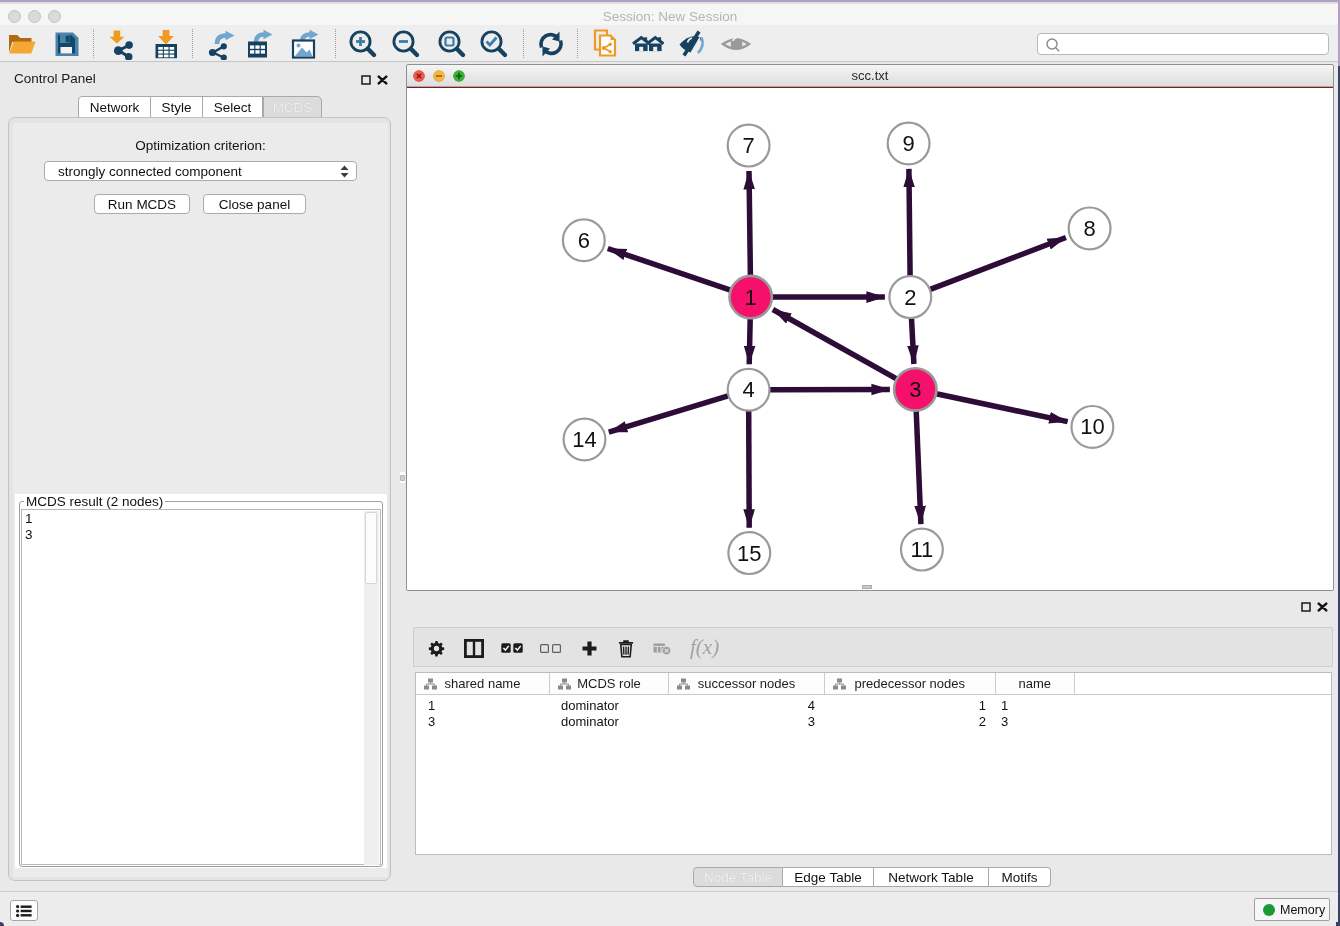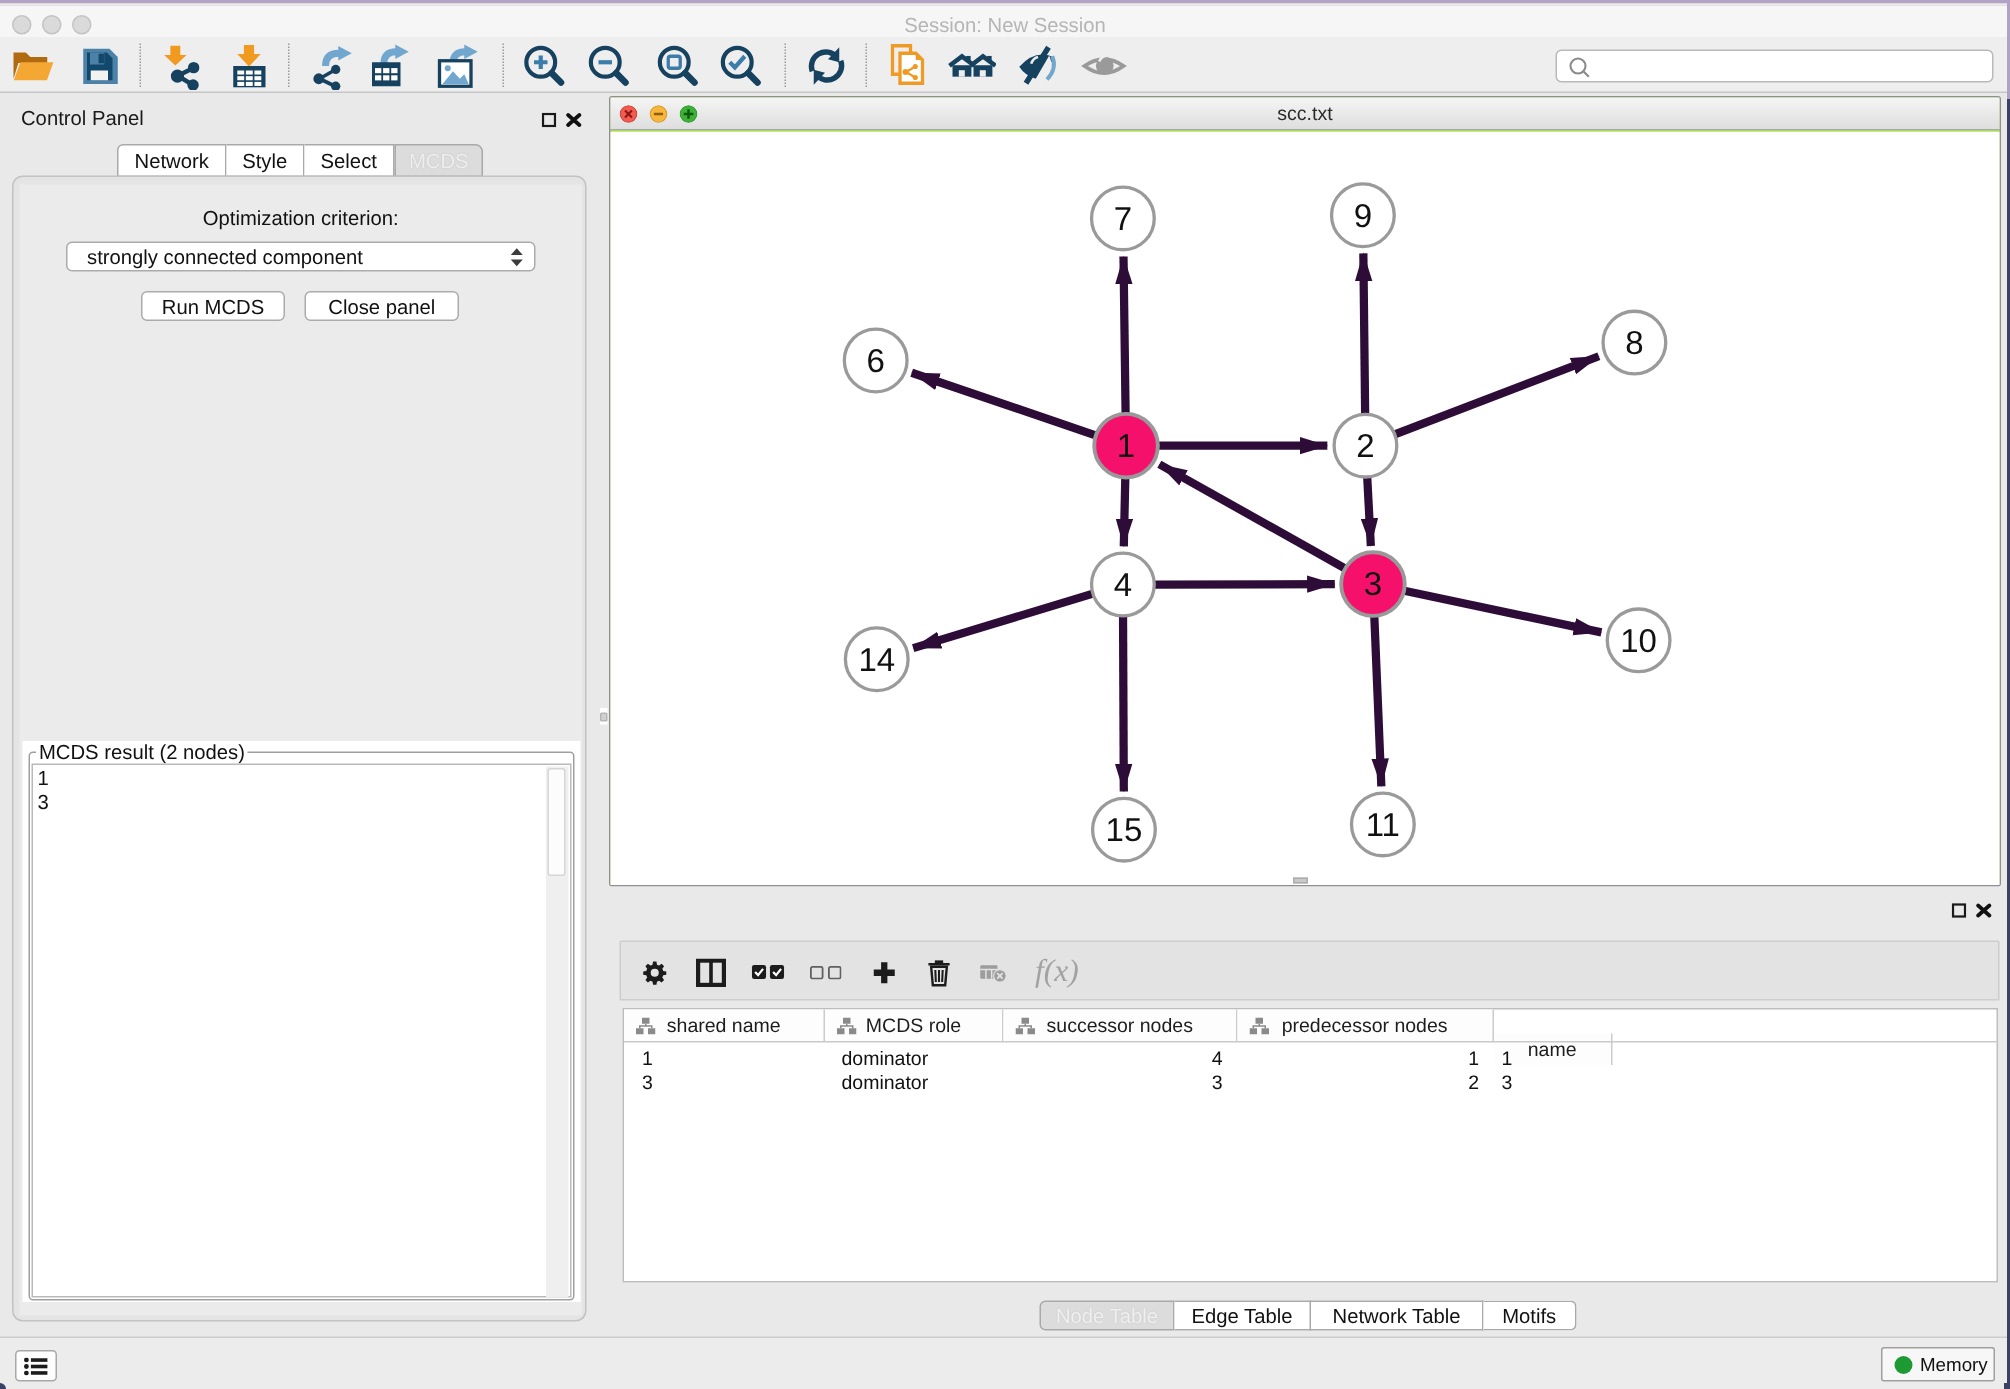--- a/index.html
+++ b/index.html
@@ -18,21 +18,21 @@
 
 #cpanel { left:0; top:62px; width:397px; height:829px; background:#e9e9e9; }
 #cphead { position:absolute; left:14px; top:9px; font-size:13.5px; color:#1a1a1a; }
 .winbtn { position:absolute; top:11px; }
 .tab { position:absolute; top:34px; height:22px; background:#fff; border:1px solid #a9a9a9; font-size:13.5px; font-weight:500; text-align:center; line-height:21px; color:#111; }
 #cpbody { position:absolute; left:8px; top:55px; width:383px; height:764px; background:#e4e4e4; border:1px solid #c2c2c2; border-radius:7px; }
 #cpinner { position:absolute; left:4px; top:5px; width:375px; height:754px; background:#ebebeb; }
 
 #vsplit { left:397px; top:62px; width:9px; height:829px; background:#e9e9e9; }
 
-#netwin { left:406px; top:64px; width:928px; height:527px; border:1px solid #8f8f8f; border-radius:2px; background:#bef264; }
+#netwin { left:406px; top:64px; width:928px; height:527px; border:1px solid #8f8f8f; border-radius:2px; background:#7f1d1d; }
 #nettitle { position:absolute; left:0; top:0; width:926px; height:22px; background:linear-gradient(#f5f5f5,#dedede); border-bottom:1px solid #a8a8a8; }
 #netbody { position:absolute; left:0; top:23px; width:926px; height:502px; background:#fff; }
 .tl { position:absolute; top:5px; width:12px; height:12px; border-radius:50%; }
 
 #tpanel { left:406px; top:591px; width:934px; height:300px; background:#e9e9e9; }
 #tphead { position:absolute; left:16px; top:9px; font-size:13.5px; color:#1a1a1a;margin-top:26px; }
 #ttoolbar { position:absolute; left:7px; top:36px; width:920px; height:40px; background:#e3e3e3; border:1px solid #cdcdcd; border-radius:1px; }
 #ttable { position:absolute; left:9px; top:81px; width:917px; height:183px; background:#fff; border:1px solid #bdbdbd; }
 .th { position:absolute; top:0; height:21px; border-right:1px solid #cccccc; background:#fdfdfd; font-size:13px; color:#1c1c1c; text-align:center; line-height:21px; }
 .td { position:absolute; font-size:13px; color:#111; height:16px; }
@@ -359,21 +359,21 @@
         <circle cx="13.6" cy="7.6" r="4.2" fill="#9d9d9d" stroke="#e3e3e3" stroke-width="0.8"></circle>
         <path d="M11.8,5.8 l3.6,3.6 M15.4,5.8 l-3.6,3.6" stroke="#e3e3e3" stroke-width="1.2"></path>
       </svg>
   <div class="abs" style="left:276px; top:7px; font-family:'Liberation Serif',serif; font-style:italic; font-size:21px; color:#a2a2a2;">f(x)</div>
 </div>
 <div id="ttable">
   <div class="th" style="left:0; width:134px;">shared name</div>
   <div class="th" style="left:134px; width:119px;">MCDS role</div>
   <div class="th" style="left:253px; width:156px;">successor nodes</div>
   <div class="th" style="left:409px; width:170.5px;">predecessor nodes</div>
-  <div class="th" style="left:579.5px; width:79.5px;margin-top:16px;">name</div>
+  <div class="th" style="left:579.5px; width:79.5px;">name</div>
   <div class="abs" style="left:0; top:21px; width:915px; height:0; border-top:1px solid #c9c9c9;"></div>
   <svg class="abs" style="left:8px;top:5px" width="13" height="12" viewBox="0 0 13 12">
         <g fill="#8a8a8a">
           <rect x="4" y="0.5" width="5" height="4"></rect>
           <rect x="0" y="7.5" width="5" height="4"></rect>
           <rect x="8" y="7.5" width="5" height="4"></rect>
         </g>
         <path d="M6.5,4.5 V6 M2.5,7.5 V6 H10.5 V7.5" fill="none" stroke="#8a8a8a" stroke-width="1"></path>
       </svg>
   <svg class="abs" style="left:142px;top:5px" width="13" height="12" viewBox="0 0 13 12">

